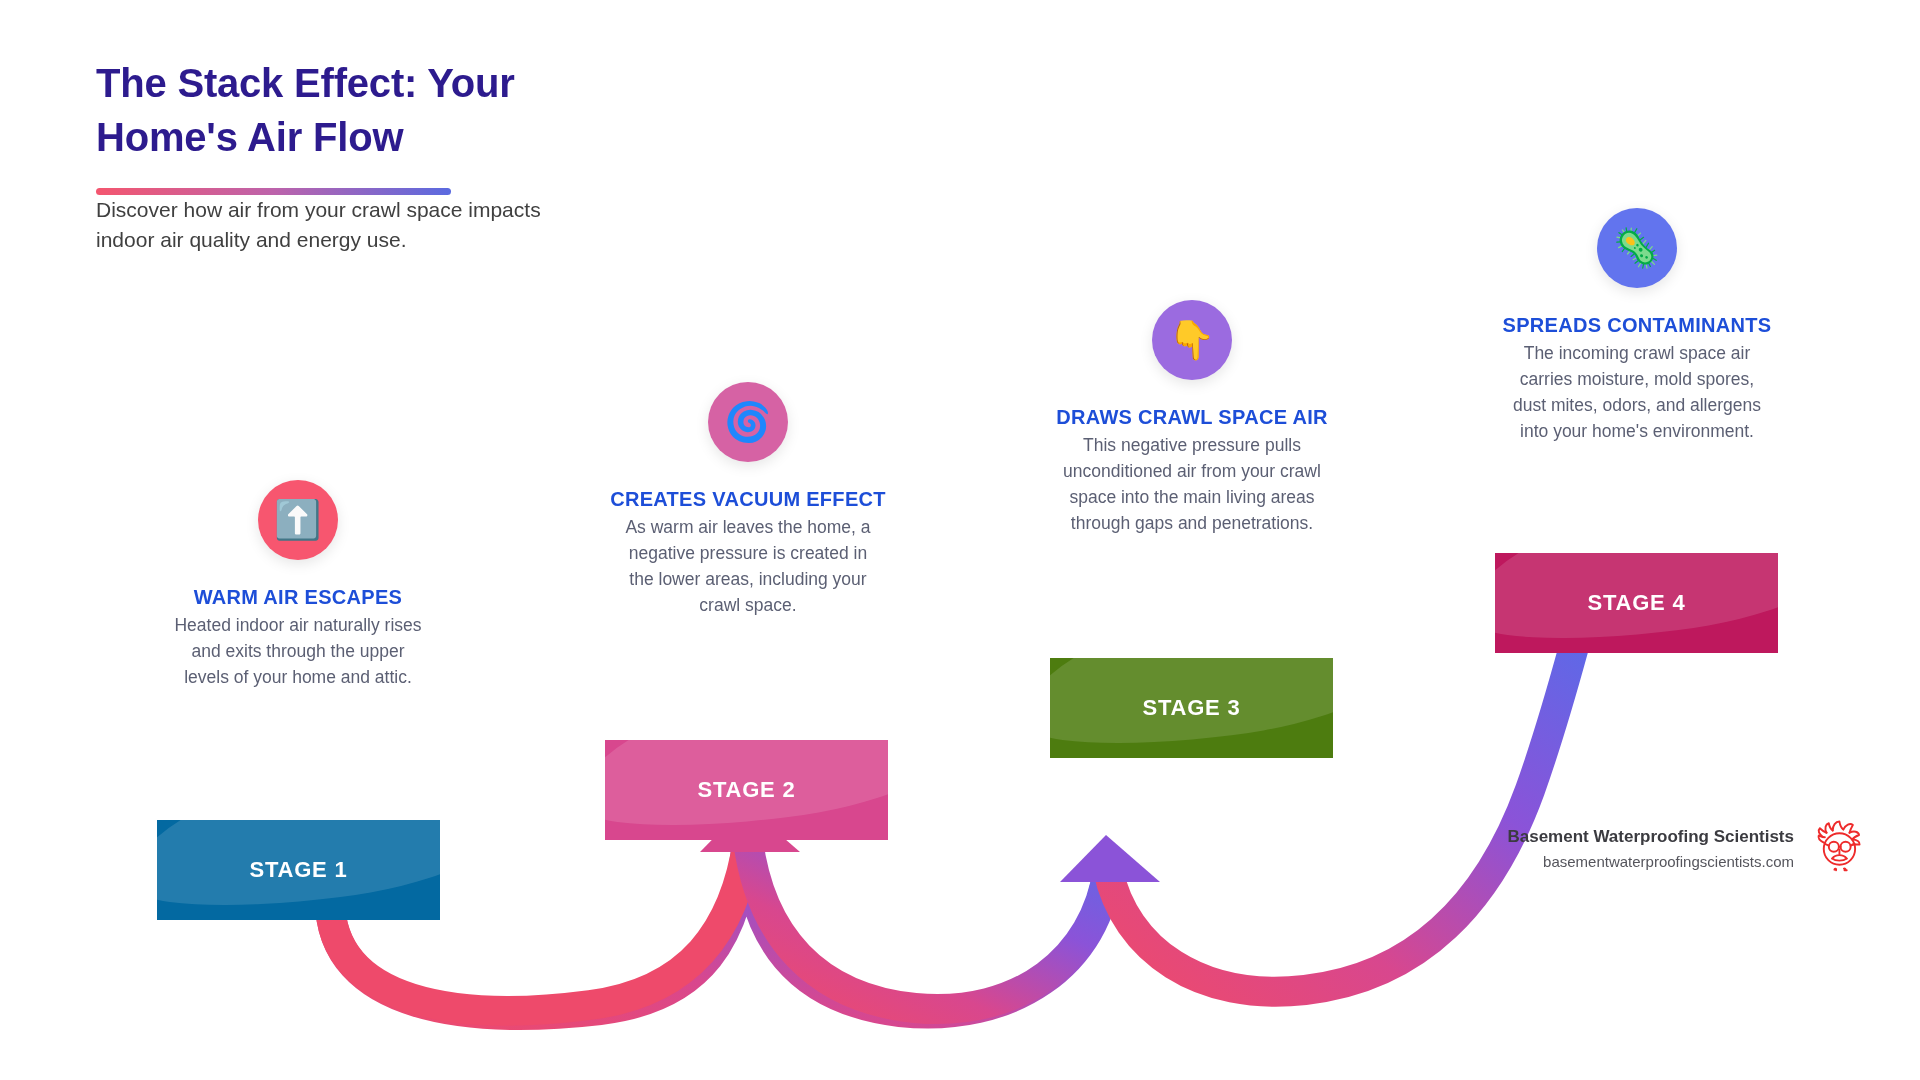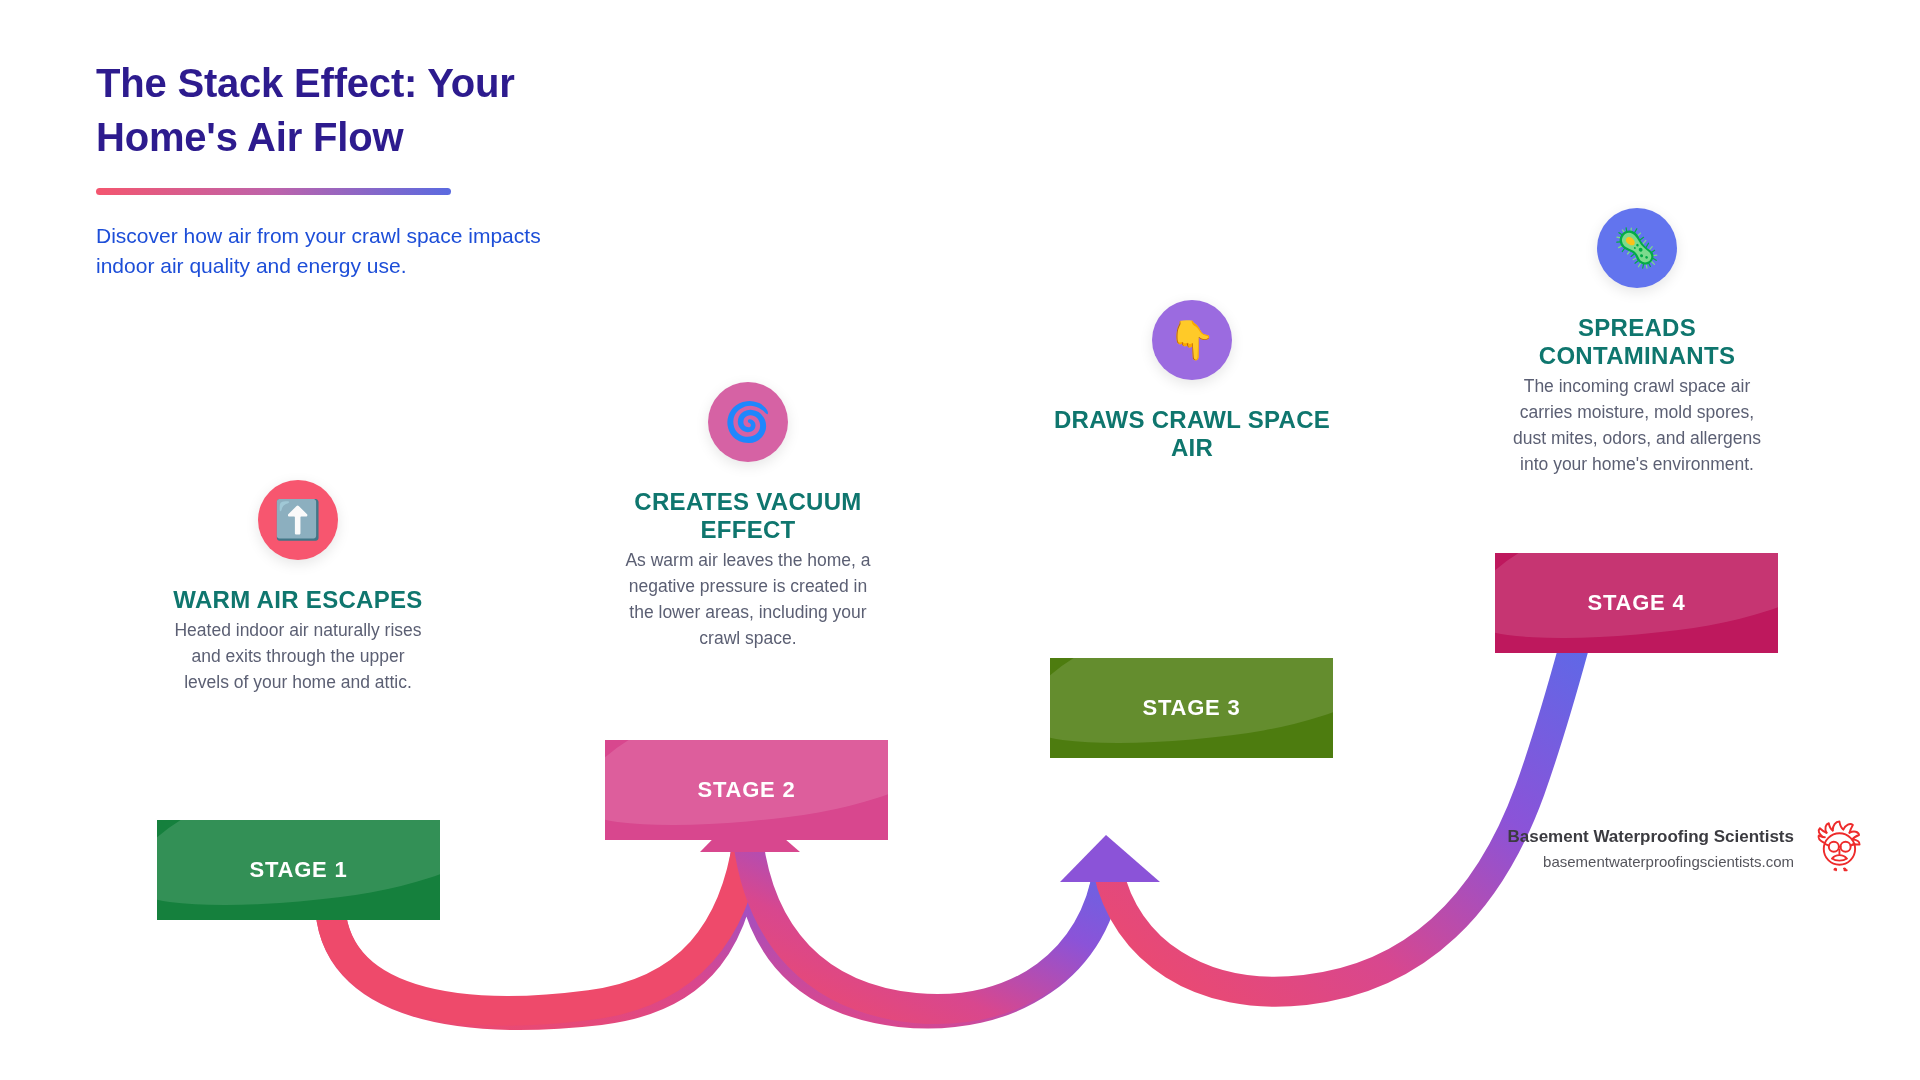--- a/index.html
+++ b/index.html
@@ -38,23 +38,22 @@
     margin: 0;
   }
   .title-rule {
     width: 355px;
     height: 7px;
     border-radius: 4px;
     margin-top: 24px;
     background: linear-gradient(90deg, #f4566f 0%, #bd63ab 50%, #5a6ae0 100%);
   }
   .subtitle {
-    margin-top: 26px;
     font-size: 21px;
-    color: #1d4ed8;
+    color: #404040;
     line-height: 1.45;
     max-width: 480px;
   }
 
   
   #ribbon {
     position: absolute;
     left: 0;
     top: 0;
     width: 1920px;
@@ -75,23 +74,23 @@
     margin: 0 auto;
     display: flex;
     align-items: center;
     justify-content: center;
     font-size: 38px;
     line-height: 1;
     box-shadow: 0 4px 14px rgba(0,0,0,0.10);
   }
   .stage-heading {
     margin-top: 26px;
-    font-size: 24px;
+    font-size: 20px;
     font-weight: bold;
-    color: #0f766e;
+    color: #1d4ed8;
     letter-spacing: 0.3px;
   }
   .stage-desc {
     margin-top: 4px;
     font-size: 17.5px;
     color: #5b5f73;
     line-height: 1.48;
     padding: 0 20px;
   }
   .stage-banner {
@@ -214,21 +213,21 @@
     <polygon points="1582,588 1620,640 1540,640" fill="#5b6ae8"></polygon>
   </svg>
 
   <div class="stage" style="left:148px; top:480px;">
     <div class="icon-circle" style="background:#f7566f;">
       <span>⬆️</span>
     </div>
     <div class="stage-heading">WARM AIR ESCAPES</div>
     <div class="stage-desc">Heated indoor air naturally rises and exits through the upper levels of your home and attic.</div>
   </div>
-  <div class="stage-banner" style="left:157px; top:820px; background:#15803d;">
+  <div class="stage-banner" style="left:157px; top:820px; background:#0369a1;">
     <div class="banner-sheen"></div>
     <span class="banner-label">STAGE 1</span>
   </div>
 
   <div class="stage" style="left:598px; top:382px;">
     <div class="icon-circle" style="background:#d662a4;">
       <span>🌀</span>
     </div>
     <div class="stage-heading">CREATES VACUUM EFFECT</div>
     <div class="stage-desc">As warm air leaves the home, a negative pressure is created in the lower areas, including your crawl space.</div>
@@ -236,20 +235,21 @@
   <div class="stage-banner" style="left:605px; top:740px; background:#d8478e;">
     <div class="banner-sheen"></div>
     <span class="banner-label">STAGE 2</span>
   </div>
 
   <div class="stage" style="left:1042px; top:300px;">
     <div class="icon-circle" style="background:#9b6be0;">
       <span>👇</span>
     </div>
     <div class="stage-heading">DRAWS CRAWL SPACE AIR</div>
+    <div class="stage-desc">This negative pressure pulls unconditioned air from your crawl space into the main living areas through gaps and penetrations.</div>
   </div>
   <div class="stage-banner" style="left:1050px; top:658px; background:#4d7c0f;">
     <div class="banner-sheen"></div>
     <span class="banner-label">STAGE 3</span>
   </div>
 
   <div class="stage" style="left:1487px; top:208px;">
     <div class="icon-circle" style="background:#6274ee;">
       <span>🦠</span>
     </div>

